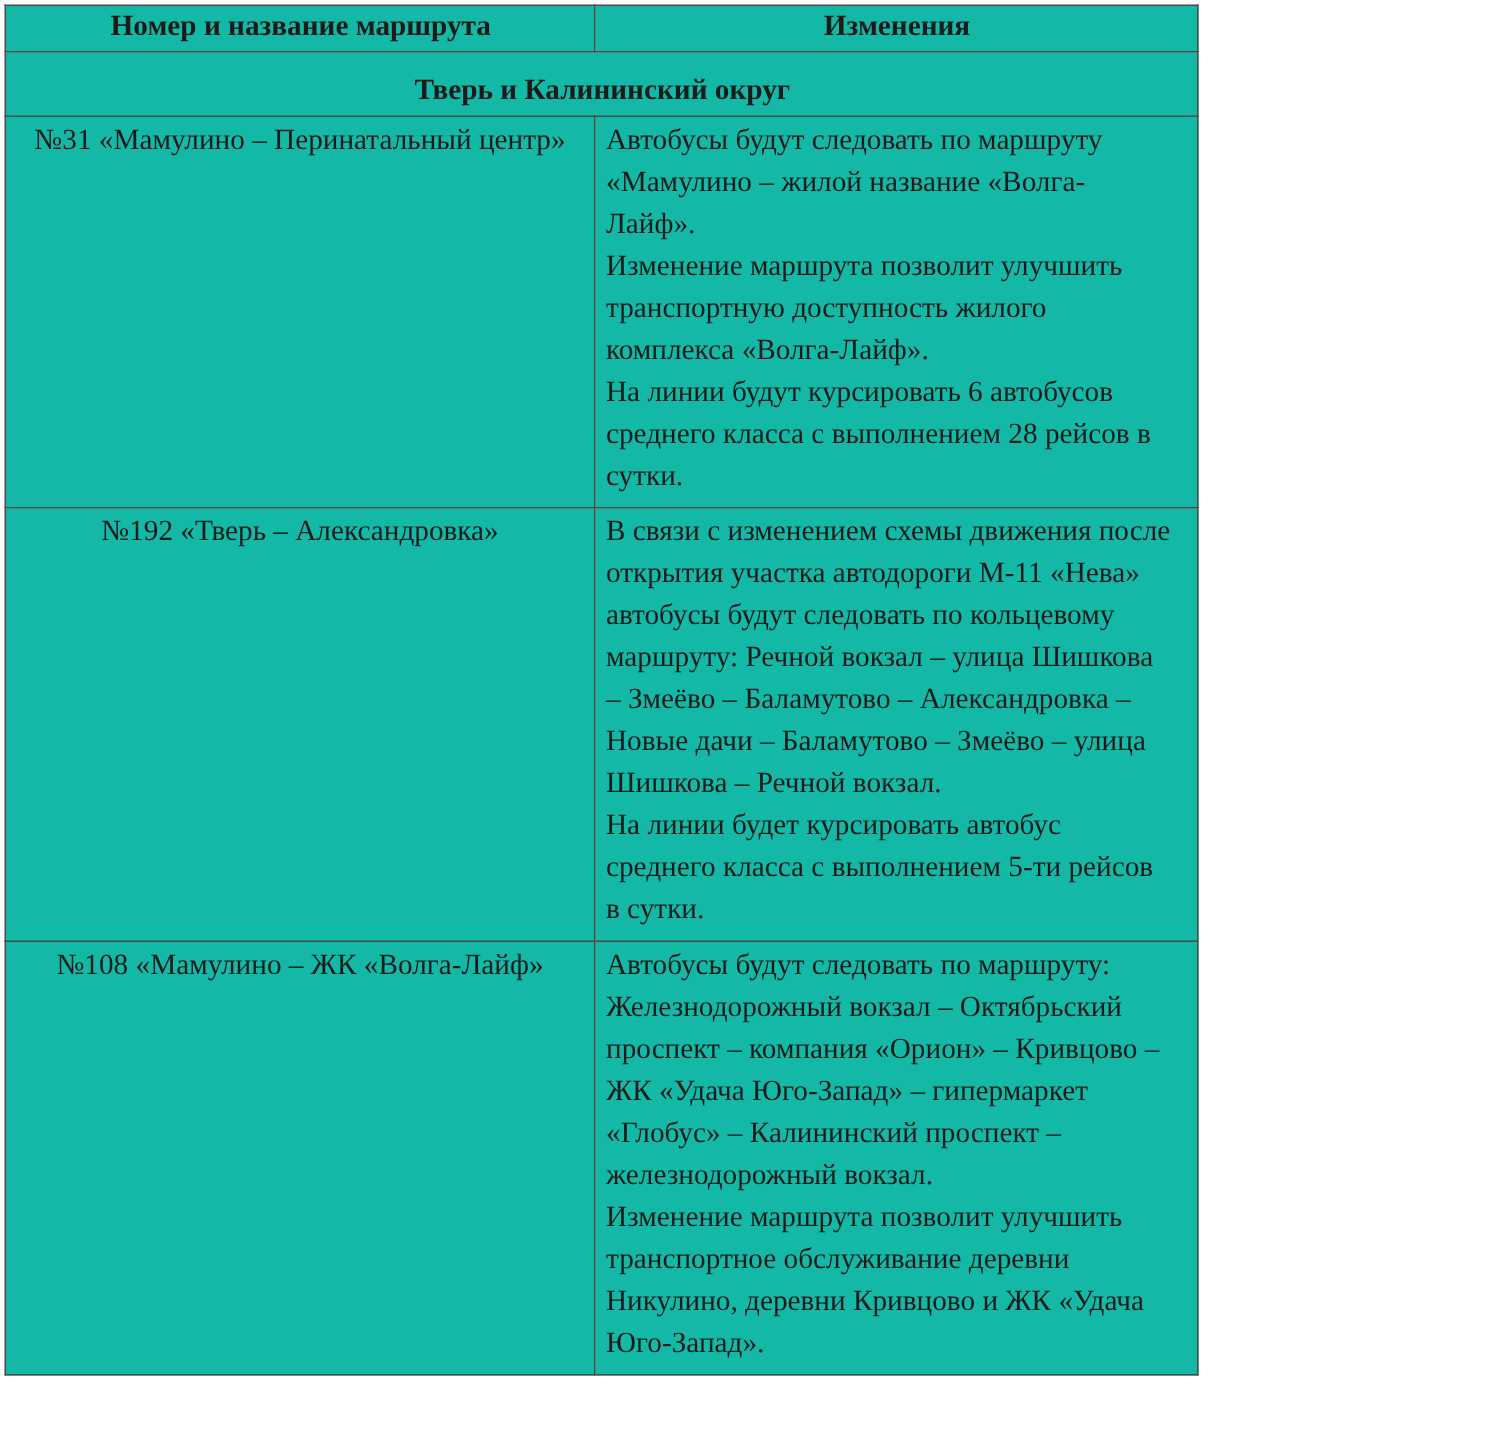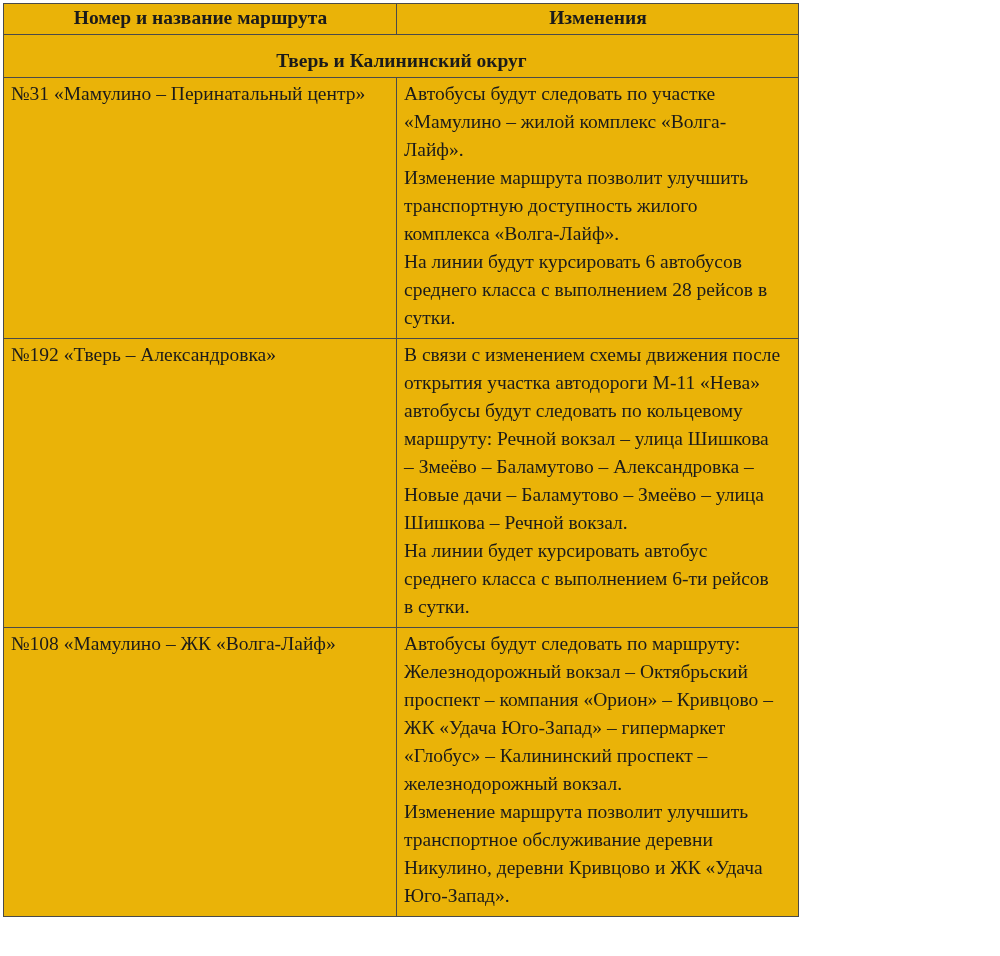--- a/index.html
+++ b/index.html
@@ -35,21 +35,21 @@
   table.routes col.c-changes { width: 402px; }
 
   table.routes th,
   table.routes td {
     border: 1.4px solid #4a4a4a;
     vertical-align: top;
     padding: 2px 6px 6px 7px;
     font-size: 19.5px;
     line-height: 28px;
     text-align: left;
-    background: #eab308;
+    background: #14b8a6;
   }
 
   table.routes th.col-head {
     text-align: center;
     font-weight: bold;
     padding-top: 1px;
     padding-bottom: 3px;
     line-height: 26px;
   }
 
@@ -67,21 +67,21 @@
   }
 
   .para {
     margin: 0;
     padding: 0;
     text-indent: 0;
   }
 
   
   td.changes-cell .para { max-width: 378px; }
-  td.route-cell .para { max-width: 378px; }
+  td.route-cell .para { max-width: 378px; text-align: center; }
 </style>
 </head>
 <body>
 
 <div class="page">
 
   <table class="routes">
     <colgroup>
       <col class="c-route">
       <col class="c-changes">
@@ -97,34 +97,34 @@
       </tr>
     </thead>
 
     <tbody>
 
       <tr>
         <td class="route-cell">
           <p class="para">№31 «Мамулино – Перинатальный центр»</p>
         </td>
         <td class="changes-cell">
-          <p class="para">Автобусы будут следовать по участке «Мамулино – жилой комплекс «Волга-Лайф».</p>
+          <p class="para">Автобусы будут следовать по маршруту «Мамулино – жилой название «Волга-Лайф».</p>
           <p class="para">Изменение маршрута позволит улучшить транспортную доступность жилого комплекса «Волга-Лайф».</p>
           <p class="para">На линии будут курсировать 6 автобусов среднего класса с выполнением 28 рейсов в сутки.</p>
         </td>
       </tr>
 
 
       <tr>
         <td class="route-cell">
           <p class="para">№192 «Тверь – Александровка»</p>
         </td>
         <td class="changes-cell">
           <p class="para">В связи с изменением схемы движения после открытия участка автодороги М-11 «Нева» автобусы будут следовать по кольцевому маршруту: Речной вокзал – улица Шишкова – Змеёво – Баламутово – Александровка – Новые дачи – Баламутово – Змеёво – улица Шишкова – Речной вокзал.</p>
-          <p class="para">На линии будет курсировать автобус среднего класса с выполнением 6-ти рейсов в сутки.</p>
+          <p class="para">На линии будет курсировать автобус среднего класса с выполнением 5-ти рейсов в сутки.</p>
         </td>
       </tr>
 
       <tr>
         <td class="route-cell">
           <p class="para">№108 «Мамулино – ЖК «Волга-Лайф»</p>
         </td>
         <td class="changes-cell">
           <p class="para">Автобусы будут следовать по маршруту: Железнодорожный вокзал – Октябрьский проспект – компания «Орион» – Кривцово – ЖК «Удача Юго-Запад» – гипермаркет «Глобус» – Калининский проспект – железнодорожный вокзал.</p>
           <p class="para">Изменение маршрута позволит улучшить транспортное обслуживание деревни Никулино, деревни Кривцово и ЖК «Удача Юго-Запад».</p>

